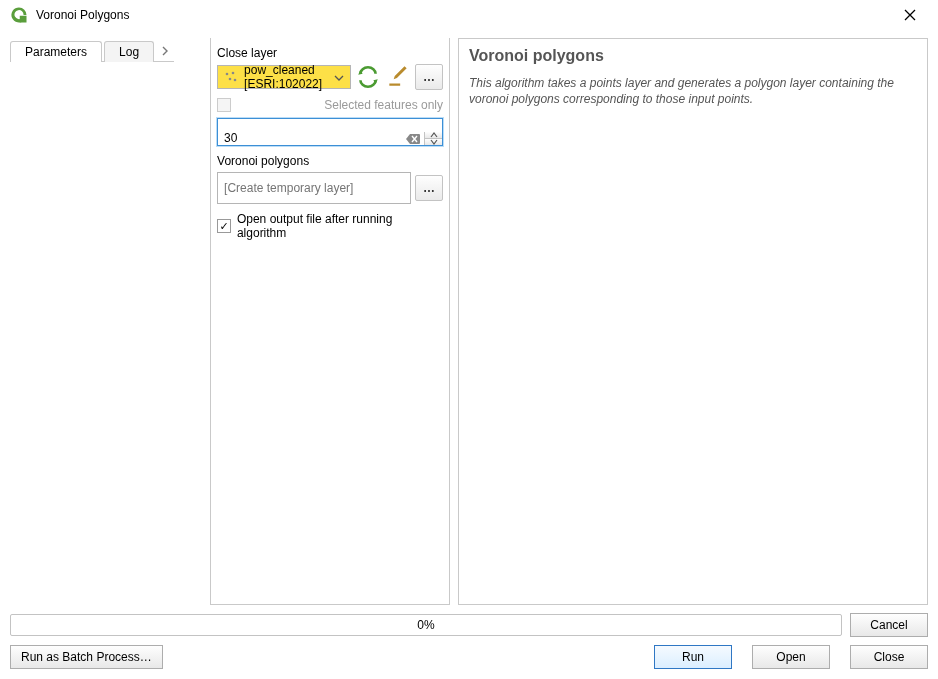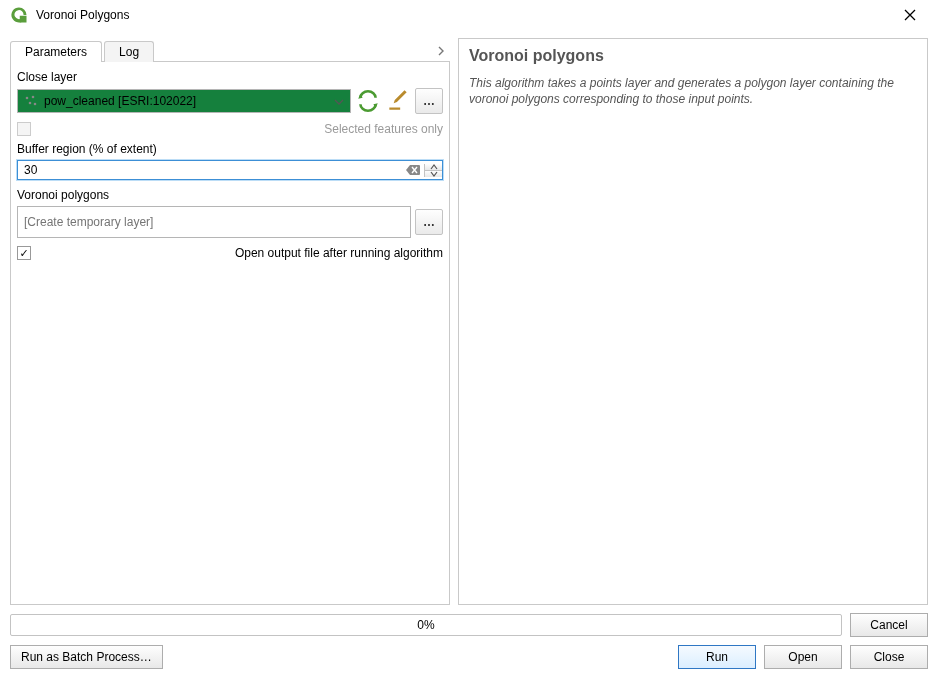--- a/index.html
+++ b/index.html
@@ -40,21 +40,22 @@
     flex: 1;
     display: flex;
     padding: 8px 10px 4px 10px;
     gap: 8px;
     min-height: 0;
   }
 
   .left-panel {
     flex: 0 0 440px;
     display: flex;
-    flex-direction: column;
+    flex-direction: row;
+    gap: 36px;
   }
 
   .tabbar {
     display: flex;
     align-items: flex-end;
     height: 24px;
     position: relative;
   }
   .tabbar::after {
     content: "";
@@ -108,21 +109,21 @@
   .row {
     display: flex;
     align-items: center;
     gap: 4px;
   }
 
   .combo {
     flex: 1;
     height: 24px;
     border: 1px solid #b5b5b5;
-    background: #15803d;
+    background: #fde047;
     display: flex;
     align-items: center;
     padding: 0 4px 0 6px;
     cursor: pointer;
   }
   .combo .pts-ico { width:14px; height:14px; margin-right:6px; display:flex; align-items:center; justify-content:center; }
   .combo .val { flex:1; }
   .combo .dd { width:14px; text-align:center; color:#555; }
 
   .icon-btn {
@@ -153,25 +154,25 @@
   .chk.disabled { border-color:#ccc; background:#f5f5f5; }
   .chk.checked::after {
     content:"✓";
     font-size:11px;
     line-height:11px;
     color:#000;
   }
   .lbl-disabled { color:#9a9a9a; }
 
   .spin-wrap {
-    height:20px;
+    height:28px;
     border:1px solid #3c8fd6;
     outline:1px solid #bcddf6;
     display:flex;
-    align-items:center;
+    align-items:flex-end;
   }
   .spin-input {
     flex:1;
     border:none;
     outline:none;
     padding:0 6px;
     font: inherit;
   }
   .clear-btn {
     width:22px;
@@ -245,21 +246,21 @@
     background:linear-gradient(#fefefe,#e8e8e8);
     border-radius:0;
     cursor:pointer;
     display:flex; align-items:center; justify-content:center;
     font:inherit;
   }
   .btn.primary {
     border-color:#2f77c4;
     background:linear-gradient(#f5faff,#dbeeff);
   }
-  .buttons-row { display:flex; align-items:center; gap:8px; }
+  .buttons-row { display:flex; align-items:center; gap:20px; }
   .buttons-row .spacer { flex:1; }
 </style>
 </head>
 <body>
 
 <div class="titlebar">
   <span class="app-icon">
     <svg viewBox="0 0 24 24">
         <path fill="#5a9e3c" d="M12 2a10 10 0 1 0 7 17l-3-3a6 6 0 1 1 2-4h4A10 10 0 0 0 12 2z"></path>
         <rect x="13" y="13" width="9" height="9" fill="#5a9e3c"></rect>
@@ -324,21 +325,20 @@
         <div class="icon-btn">
           <span style="font-weight:bold;color:#333">…</span>
         </div>
       </div>
 
       <div class="checkbox-row">
         <div class="chk disabled"></div>
         <span class="lbl-disabled">Selected features only</span>
       </div>
 
-      <div class="field-label">Buffer region (% of extent)</div>
       <div class="spin-wrap">
         <input class="spin-input" value="30" style="">
         <div class="clear-btn">
           <svg viewBox="0 0 16 12" width="16" height="12">
               <path fill="#888" d="M5 1h9a1 1 0 0 1 1 1v8a1 1 0 0 1-1 1H5L1 6z"></path>
               <path d="M7 3l5 6M12 3l-5 6" stroke="#fff" stroke-width="1.4"></path>
             </svg>
         </div>
         <div class="spinners">
           <div>

